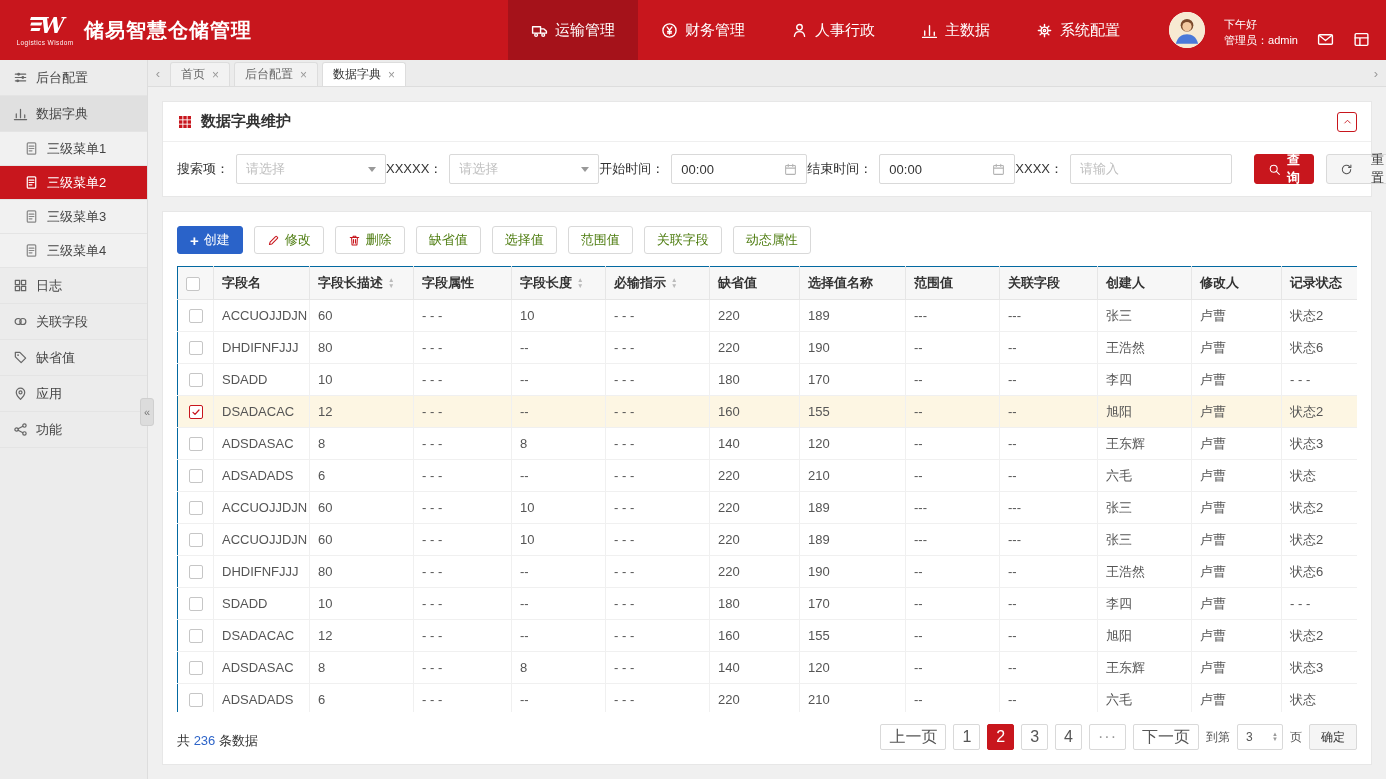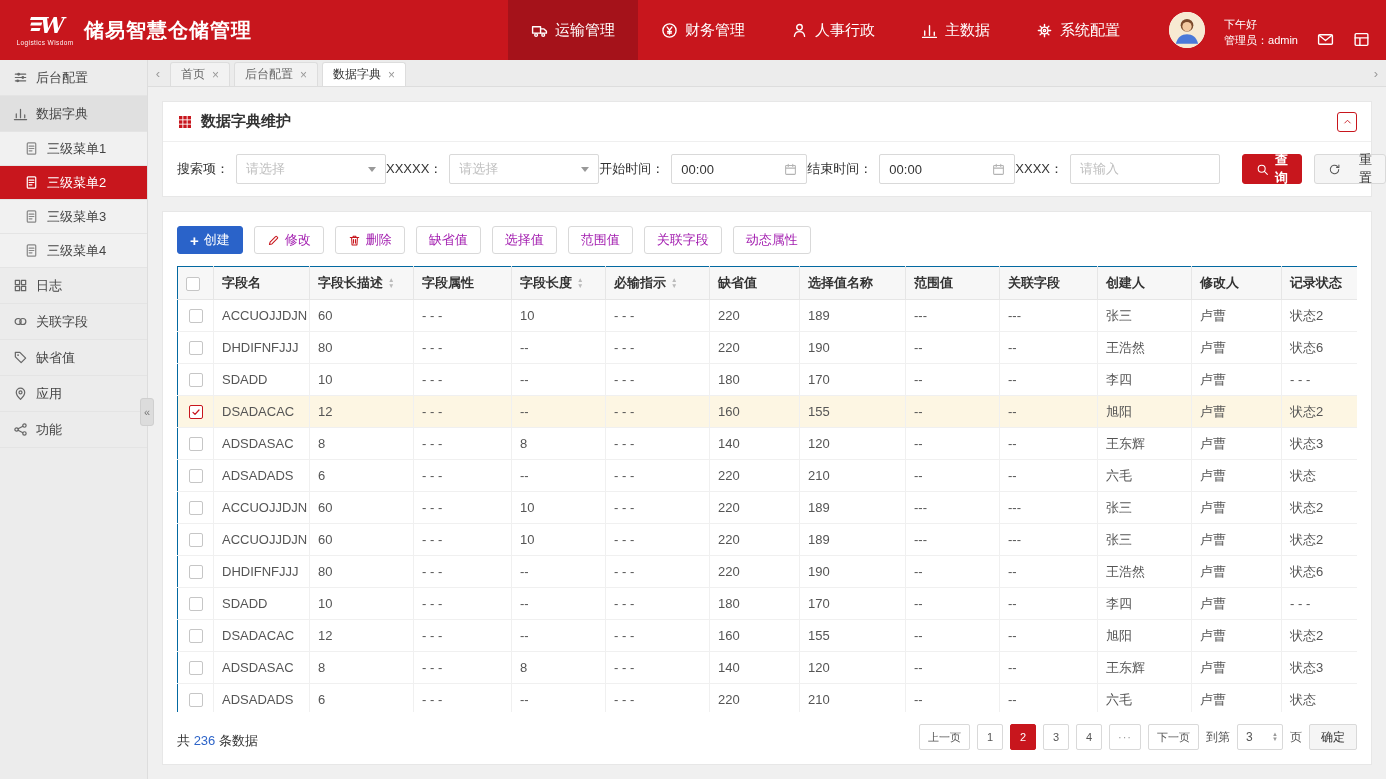--- a/index.html
+++ b/index.html
@@ -64,34 +64,34 @@
   .collapse-btn{margin-left:auto;width:20px;height:20px;border:1px solid #c8161d;color:#c8161d;background:#fff;border-radius:3px;display:flex;align-items:center;justify-content:center;cursor:pointer;padding:0}
   .collapse-btn .icon{width:11px;height:11px}
 
   .filters-row{display:flex;align-items:center;padding:12px 14px}
   .filters{flex:1;display:flex;align-items:center;justify-content:space-between;margin-right:22px}
   .filter{display:flex;align-items:center;gap:7px;white-space:nowrap}
   .flabel{color:#333}
   .control{height:30px;border:1px solid #d9d9d9;border-radius:2px;background:#fff;display:flex;align-items:center;padding:0 9px;cursor:pointer}
   .control.select{width:150px}
   .control.timebox{width:136px}
-  .control.textbox{width:150px;cursor:text}
+  .control.textbox{width:162px;cursor:text}
   .val{font-size:13px;color:#333}
   .muted{color:#bfbfbf}
   .caret{margin-left:auto;width:0;height:0;border-left:4px solid transparent;border-right:4px solid transparent;border-top:5px solid #999}
   .control .icon{margin-left:auto}
   .filter-actions{display:flex;gap:12px}
   .btn-query{height:30px;padding:0 13px;background:#c8161d;color:#fff;border:1px solid #c8161d;border-radius:3px;display:flex;align-items:center;gap:6px;font-size:13px;cursor:pointer;font-weight:bold}
   .btn-reset{height:30px;padding:0 13px;background:#f5f5f5;color:#333;border:1px solid #d9d9d9;border-radius:3px;display:flex;align-items:center;gap:18px;font-size:13px;cursor:pointer}
   .btn-reset .icon{color:#555}
 
   
   .table-panel{flex:1;min-height:0;display:flex;flex-direction:column;padding:14px}
   .toolbar{display:flex;gap:11px;margin-bottom:12px;flex:0 0 auto}
-  .tbtn{height:28px;padding:0 12px;border:1px solid #d9d9d9;background:#fff;border-radius:3px;font-size:13px;color:#a21caf;display:flex;align-items:center;gap:5px;cursor:pointer;white-space:nowrap;font-family:inherit}
+  .tbtn{height:28px;padding:0 12px;border:1px solid #d9d9d9;background:#fff;border-radius:3px;font-size:13px;color:#4d7c0f;display:flex;align-items:center;gap:5px;cursor:pointer;white-space:nowrap;font-family:inherit}
   .tbtn.primary{background:#2a63c9;border-color:#2a63c9;color:#fff}
   .plus{font-size:15px;font-weight:bold;line-height:1}
   .tbtn .icon{width:13px;height:13px}
 
   .grid-wrap{flex:1;min-height:0;overflow:hidden}
   table.grid{width:100%;border-collapse:collapse;table-layout:fixed;border:1px solid #0369a1}
   .grid th{height:33px;background:#f7f7f7;font-weight:bold;font-size:13px;color:#333;text-align:left;padding:0 8px;border-right:1px solid #e6e6e6;border-bottom:1px solid #e6e6e6;overflow:hidden;white-space:nowrap}
   .grid td{height:32px;font-size:13px;color:#555;padding:0 8px;border-right:1px solid #f0f0f0;border-bottom:1px solid #f0f0f0;overflow:hidden;white-space:nowrap}
   .grid tr.hl td{background:#fdf6e3}
   .th-inner{display:inline-flex;align-items:center}
@@ -99,21 +99,21 @@
   .sort i{font-style:normal;font-size:6.5px;line-height:.85}
   .cbc{text-align:center}
   .cb{width:14px;height:14px;border:1px solid #c6c6c6;border-radius:2px;background:#fff;display:inline-flex;align-items:center;justify-content:center;cursor:pointer;vertical-align:middle}
   .cb svg{width:10px;height:10px;fill:none;stroke:#c8161d;stroke-width:2px;stroke-linecap:round;stroke-linejoin:round}
   .cb.checked{border-color:#c8161d}
 
   .table-footer{flex:0 0 auto;display:flex;align-items:flex-end;margin-top:12px}
   .total{color:#333;font-size:13px}
   .total .blue{color:#2d64c8}
   .pagination{margin-left:auto;display:flex;align-items:center;gap:7px}
-  .pg{min-width:26px;height:26px;border:1px solid #d9d9d9;background:#fff;border-radius:2px;display:inline-flex;align-items:center;justify-content:center;padding:0 8px;font-size:11px;color:#555;cursor:pointer;white-space:nowrap}
+  .pg{min-width:26px;height:26px;border:1px solid #d9d9d9;background:#fff;border-radius:2px;display:inline-flex;align-items:center;justify-content:center;padding:0 8px;font-size:16px;color:#555;cursor:pointer;white-space:nowrap}
   .pg.active{background:#c8161d;border-color:#c8161d;color:#fff}
   .pg.ellipsis{letter-spacing:1px;color:#999}
   .jump{display:inline-flex;align-items:center;gap:7px;font-size:12px;color:#555}
   .jump-box{width:46px;height:26px;border:1px solid #d9d9d9;border-radius:2px;background:#fff;display:inline-flex;align-items:center;padding:0 4px 0 8px;cursor:pointer}
   .spin{margin-left:auto;display:inline-flex;flex-direction:column;color:#999;cursor:pointer}
   .spin i{font-style:normal;font-size:6px;line-height:.9}
   .btn-confirm{height:26px;padding:0 11px;border:1px solid #d9d9d9;background:#f5f5f5;border-radius:2px;font-size:12px;color:#333;cursor:pointer;font-family:inherit}
 </style>
 </head>
 <body>

